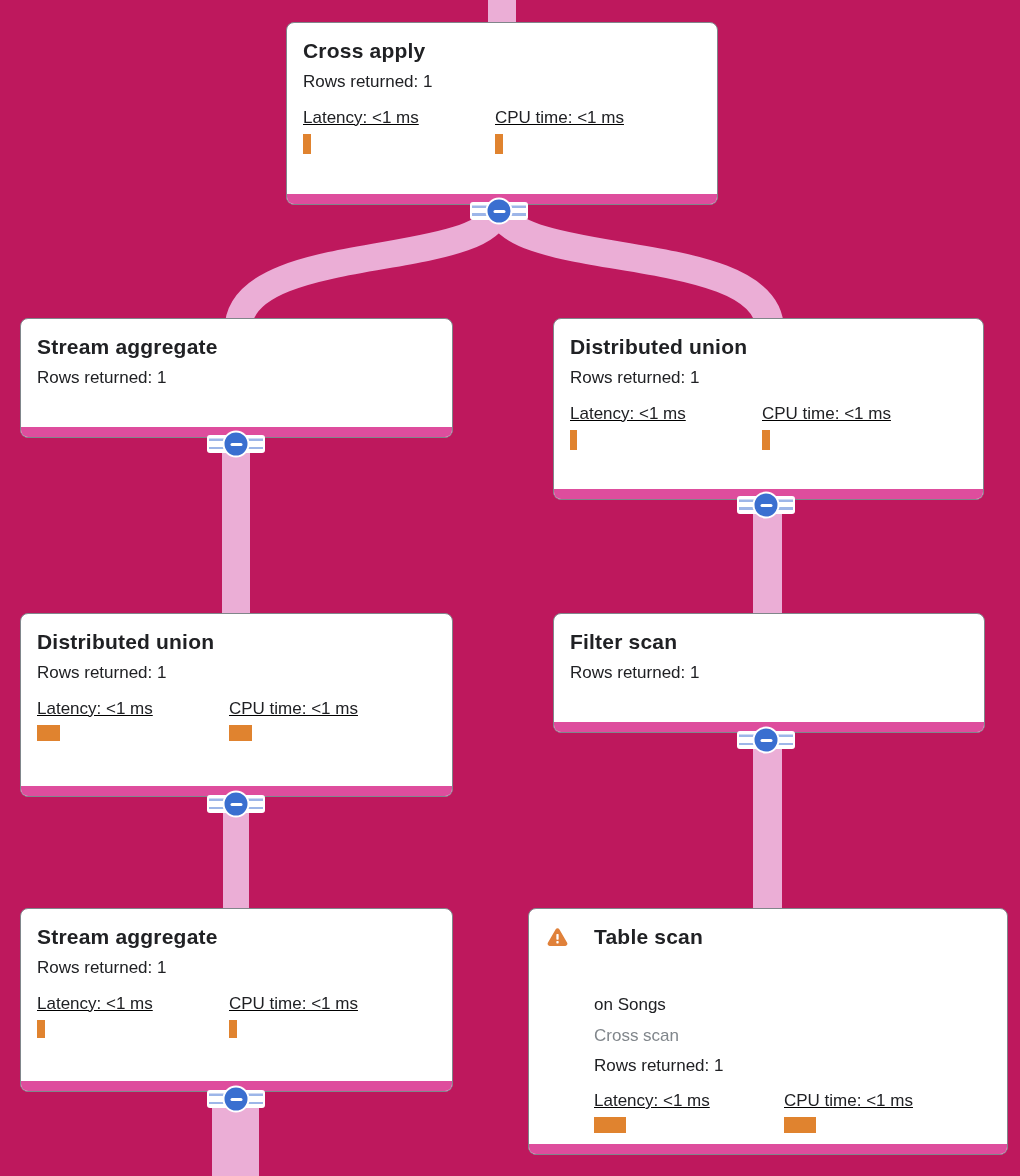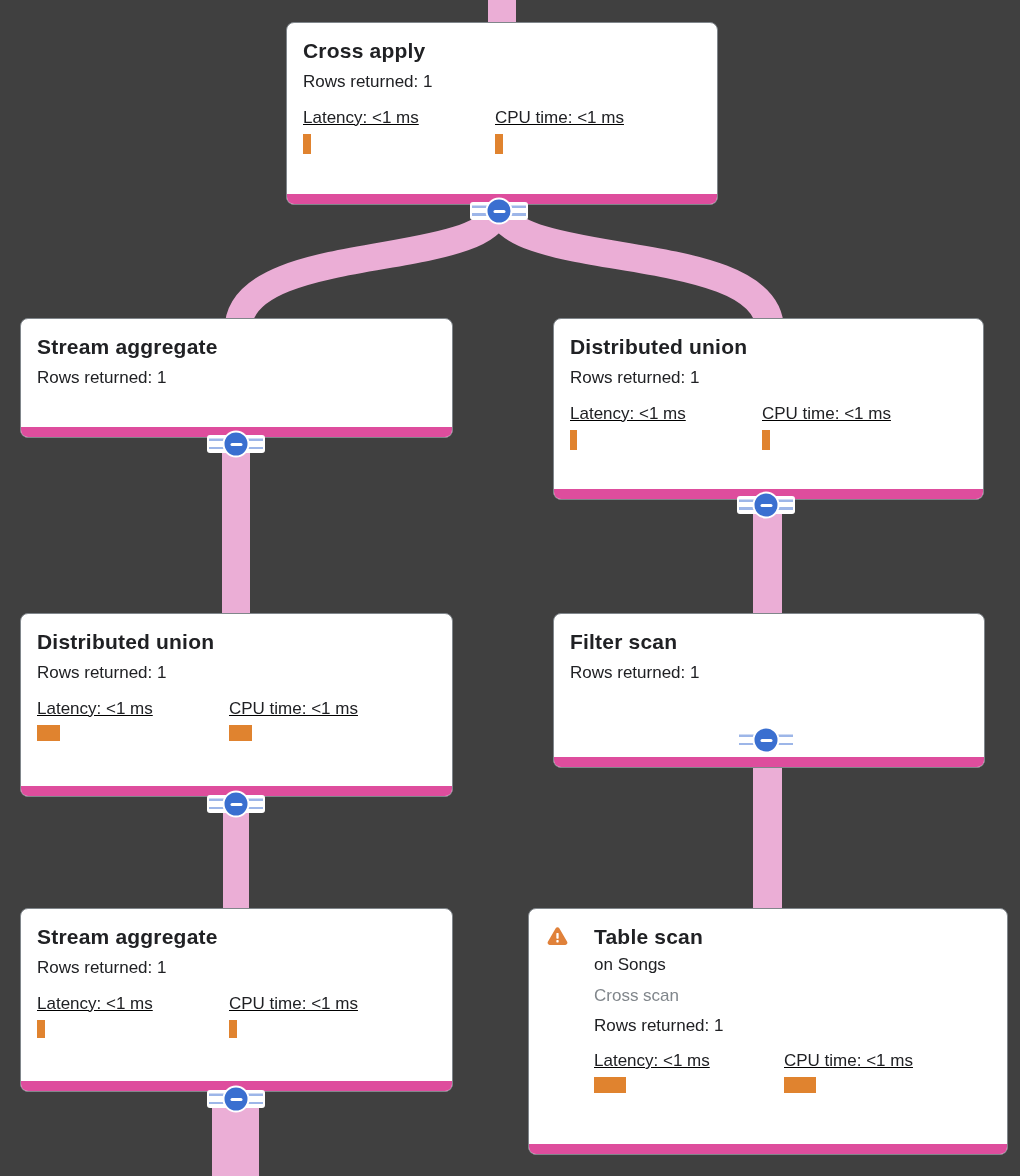--- a/index.html
+++ b/index.html
@@ -1,16 +1,16 @@
 <!DOCTYPE html>
 <html><head>
 <meta charset="utf-8">
 <style>
   html,body{margin:0;padding:0;background:#f1f3f4;font-family:"Liberation Sans",sans-serif;}
-  .canvas{position:relative;width:1020px;height:1176px;background:#404040;overflow:hidden;}
+  .canvas{position:relative;width:1020px;height:1176px;background:#be185d;overflow:hidden;}
 
   
   svg.edges{position:absolute;left:0;top:0;z-index:1;}
 
   
   .card{position:absolute;z-index:2;background:#ffffff;border:1px solid #80868b;
         border-radius:8px;box-sizing:border-box;overflow:hidden;}
   .card-body{padding:14px 16px 0 16px;}
   .title{font-size:21px;line-height:1.3;font-weight:600;color:#202124;letter-spacing:.2px;}
   .rows{font-size:17px;line-height:1.5;color:#202124;margin-top:5px;}
@@ -18,28 +18,28 @@
   .metric{width:192px;text-decoration:underline;}
   .mlabel{font-size:17px;color:#202124;line-height:1.3;}
   .mbar{background:#e0832f;margin-top:5px;}
   .accent{position:absolute;left:0;right:0;bottom:0;height:10px;background:#de4d9d;}
 
   
   .c1{left:286px;top:22px;width:432px;height:183px;}
   .c2{left:20px;top:318px;width:433px;height:120px;}
   .c3{left:553px;top:318px;width:431px;height:182px;}
   .c4{left:20px;top:613px;width:433px;height:184px;}
-  .c5{left:553px;top:613px;width:432px;height:155px;}
+  .c5{left:553px;top:613px;width:432px;height:120px;}
   .c6{left:20px;top:908px;width:433px;height:184px;}
   .c7{left:528px;top:908px;width:480px;height:247px;}
 
   
-  .title-row{display:flex;align-items:flex-start;}
+  .title-row{display:flex;align-items:center;}
   .warn-icon{width:25px;height:25px;flex:0 0 25px;margin-right:24px;}
-  .ts-indent{margin-left:49px;}
+  .ts-indent{margin-left:49px;margin-top:40px;}
   .ts-line{font-size:17px;line-height:1.8;color:#202124;}
   .ts-gray{color:#80868b;}
   .ts-indent .metrics{margin-top:8px;}
   .ts-indent .metric{width:190px;}
 
   
   .collapse-btn{position:absolute;z-index:3;width:58px;height:28px;
                 transform:translate(-50%,-50%);cursor:pointer;}
   .pill{position:absolute;left:0;right:0;top:5px;bottom:5px;background:#ffffff;border-radius:3px;}
   .grip{position:absolute;top:50%;width:15px;height:11px;transform:translateY(-50%);

